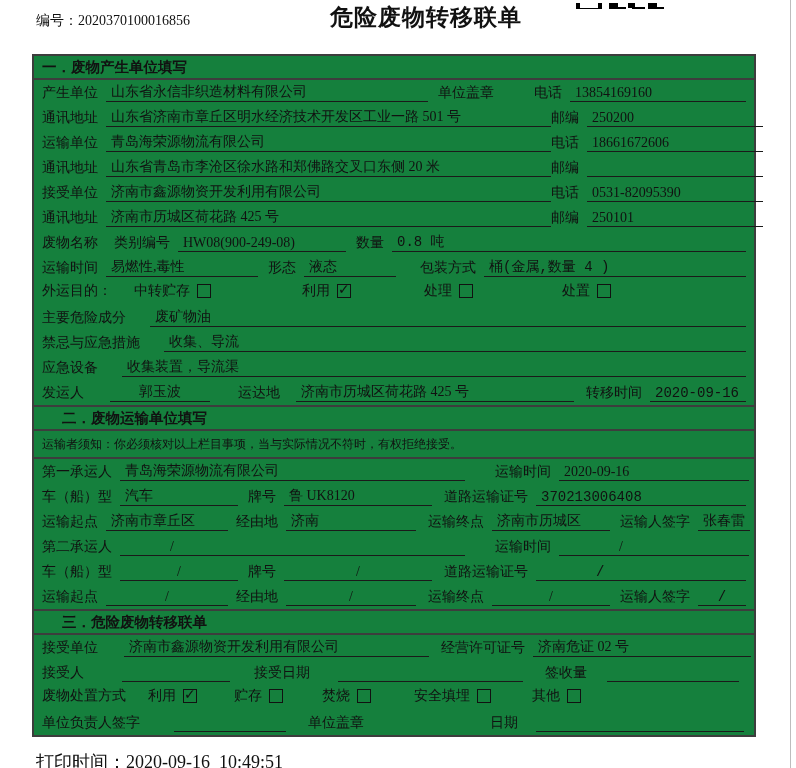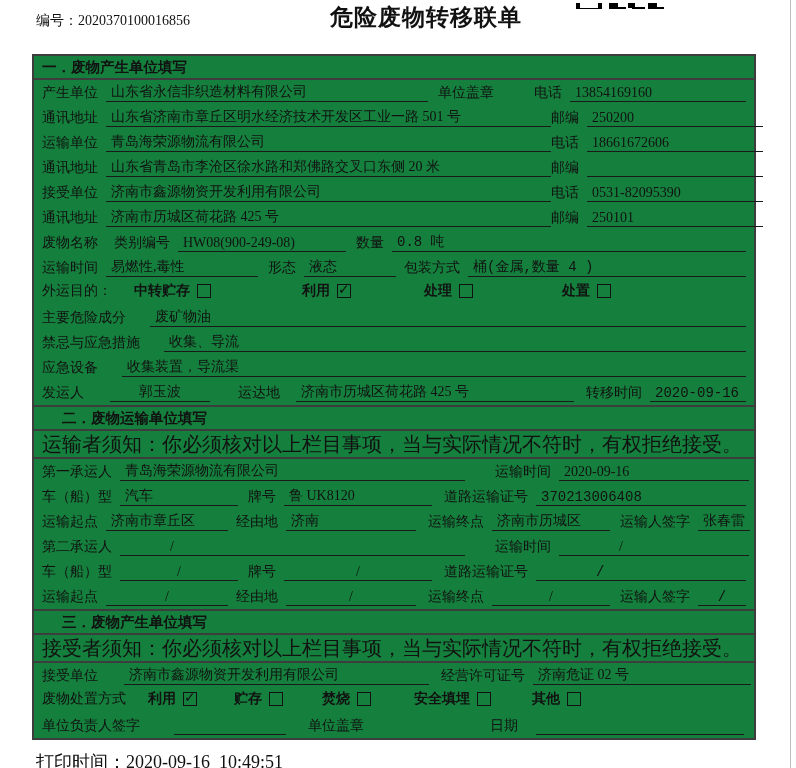--- a/index.html
+++ b/index.html
@@ -27,36 +27,36 @@
     border:2px solid #3d3d3d; box-sizing:border-box; background:#15803d;
   }
   .sec-head {
     height:22px; line-height:22px; padding:0 8px;
     font-weight:bold; font-size:14.5px;
     font-family:"Liberation Sans","DejaVu Sans",sans-serif;
     border-bottom:2px solid #3d3d3d;
   }
   .sec-head.mid { border-top:2px solid #3d3d3d;padding-left:28px; }
   .note-row {
-    height:26px; display:flex; align-items:flex-start; padding:0 8px;
-    border-bottom:2px solid #3d3d3d; font-size:20px;
+    height:26px; display:flex; align-items:center; padding:0 8px;
+    border-bottom:2px solid #3d3d3d; font-size:12px;
   }
   .row {
     display:flex; align-items:flex-end;
     height:25px; padding:0 8px 3px 8px; box-sizing:border-box;
     font-size:14px;
   }
   .lbl { white-space:nowrap; margin-right:8px; flex:0 0 auto; }
   .val {
     border-bottom:1px solid #1a1a1a; padding:0 5px; white-space:nowrap;
     box-sizing:border-box; min-height:17px; flex:0 0 auto;
   }
   .val.grow { flex:1 1 auto;font-family:Liberation Mono, monospace; }
   .ml-auto { margin-left:auto; }
-  .cb-item { display:flex; align-items:center; flex:0 0 auto;font-weight:bold; }
+  .cb-item { display:flex; align-items:center; flex:0 0 auto; }
   .cb {
     display:inline-block; width:12px; height:12px;
     border:1.5px solid #111; margin-left:7px; position:relative;
     flex:0 0 auto;
   }
   .cb.checked::after {
     content:"✓"; position:absolute; left:0px; top:-4px;
     font-size:14px; font-weight:bold; color:#111;
     font-family:"DejaVu Sans",sans-serif;
   }
@@ -139,21 +139,21 @@
       <span class="val" style="width:168px">HW08(900-249-08)</span>
       <span class="lbl" style="margin-left:10px">数量</span>
       <span class="val grow">0.8 吨</span>
     </div>
 
     <div class="row">
       <span class="lbl">运输时间</span>
       <span class="val" style="width:152px">易燃性,毒性</span>
       <span class="lbl" style="margin-left:10px">形态</span>
       <span class="val" style="width:92px">液态</span>
-      <span class="lbl" style="margin-left:8px">包装方式</span>
+      <span class="lbl" style="margin-left:24px">包装方式</span>
       <span class="val grow">桶(金属,数量  4 )</span>
     </div>
 
     <div class="row" style="align-items:center">
       <span class="lbl">外运目的：</span>
       <span class="cb-item" style="width:168px;margin-left:14px">
         <span>中转贮存</span>
         <span class="cb"></span>
       </span>
       <span class="cb-item" style="width:122px">
@@ -247,33 +247,38 @@
       <span class="lbl">运输起点</span>
       <span class="val" style="width:122px;text-align:center">/</span>
       <span class="lbl" style="margin-left:8px">经由地</span>
       <span class="val" style="width:130px;text-align:center">/</span>
       <span class="lbl" style="margin-left:12px">运输终点</span>
       <span class="val" style="width:118px;text-align:center">/</span>
       <span class="lbl" style="margin-left:10px">运输人签字</span>
       <span class="val grow" style="text-align:center">/</span>
     </div>
 
-    <div class="sec-head mid">三．废物产生单位填写</div>
-
-    <div class="note-row">
-      <span>接受者须知：你必须核对以上栏目事项，当与实际情况不符时，有权拒绝接受。</span>
-    </div>
+    <div class="sec-head mid">三．危险废物转移联单</div>
+
 
     <div class="row">
       <span class="lbl">接受单位</span>
       <span class="val" style="width:305px;margin-left:18px">济南市鑫源物资开发利用有限公司</span>
       <span class="lbl" style="margin-left:12px">经营许可证号</span>
       <span class="val" style="width:218px">济南危证 02 号</span>
     </div>
 
+    <div class="row">
+      <span class="lbl">接受人</span>
+      <span class="val" style="width:108px;margin-left:30px"></span>
+      <span class="lbl" style="margin-left:24px">接受日期</span>
+      <span class="val" style="width:185px;margin-left:20px"></span>
+      <span class="lbl" style="margin-left:22px">签收量</span>
+      <span class="val" style="width:132px;margin-left:12px"></span>
+    </div>
 
     <div class="row" style="align-items:center">
       <span class="lbl">废物处置方式</span>
       <span class="cb-item" style="width:86px;margin-left:14px">
         <span>利用</span>
         <span class="cb checked"></span>
       </span>
       <span class="cb-item" style="width:88px">
         <span>贮存</span>
         <span class="cb"></span>

